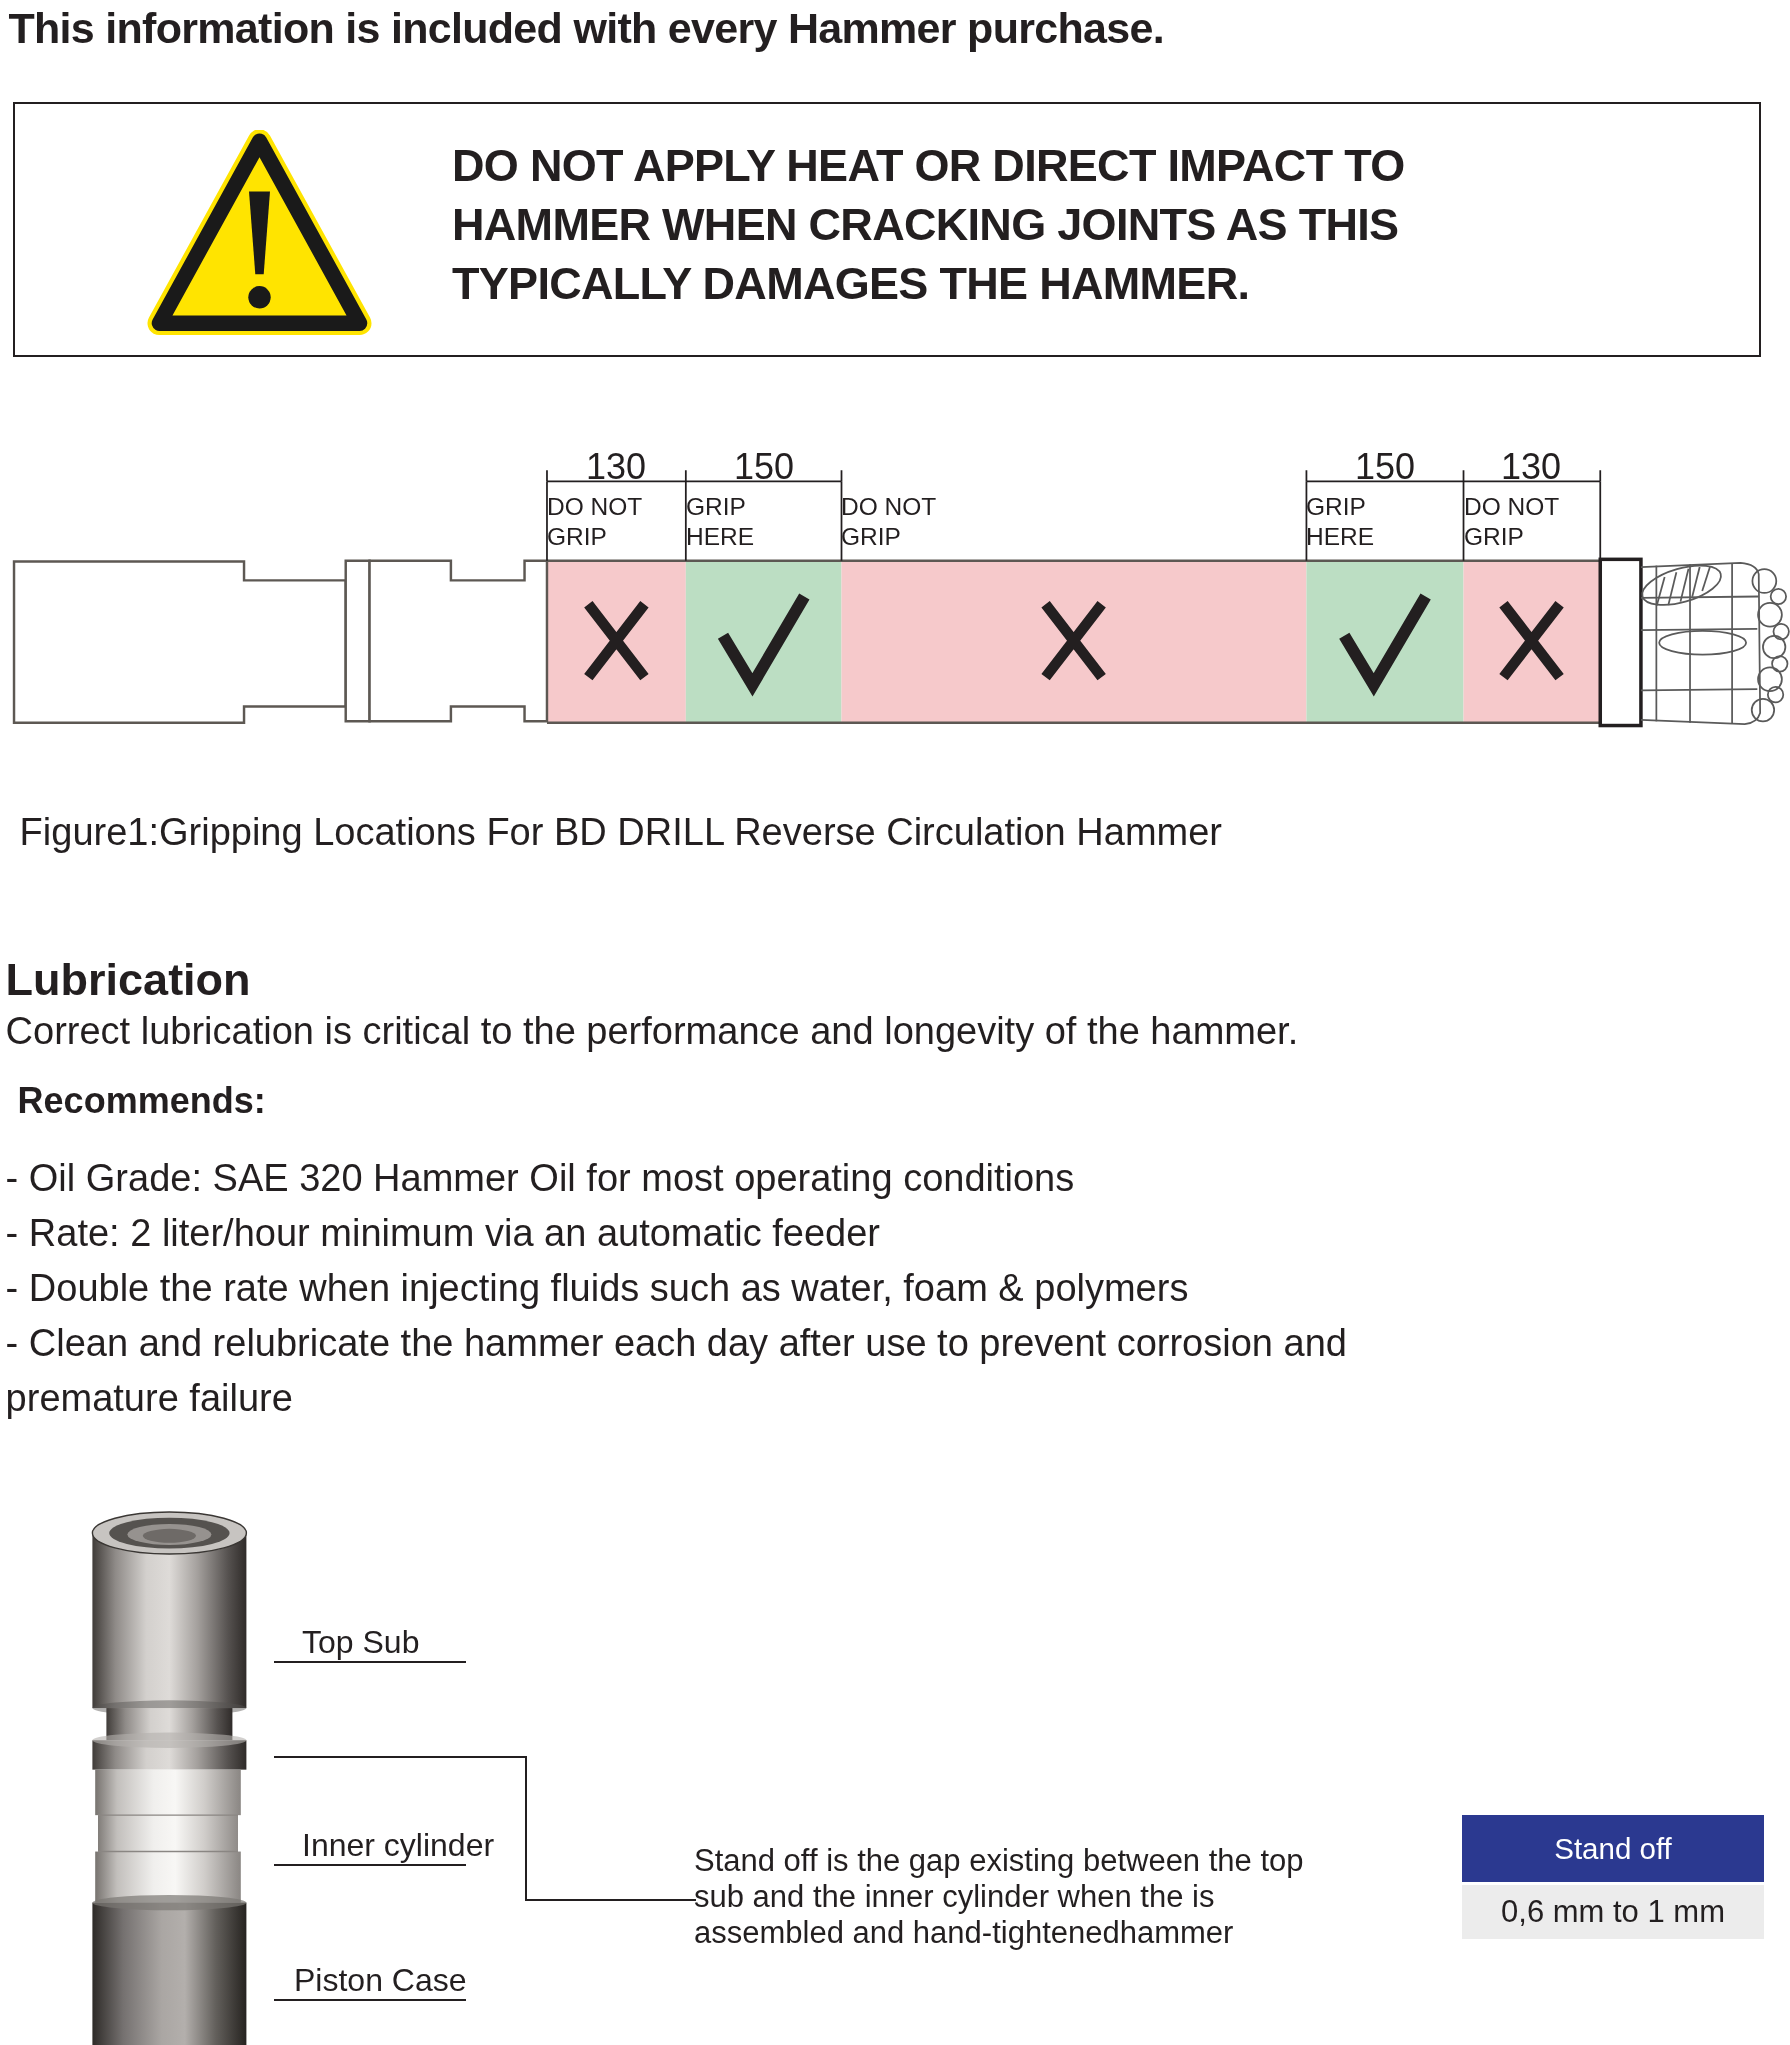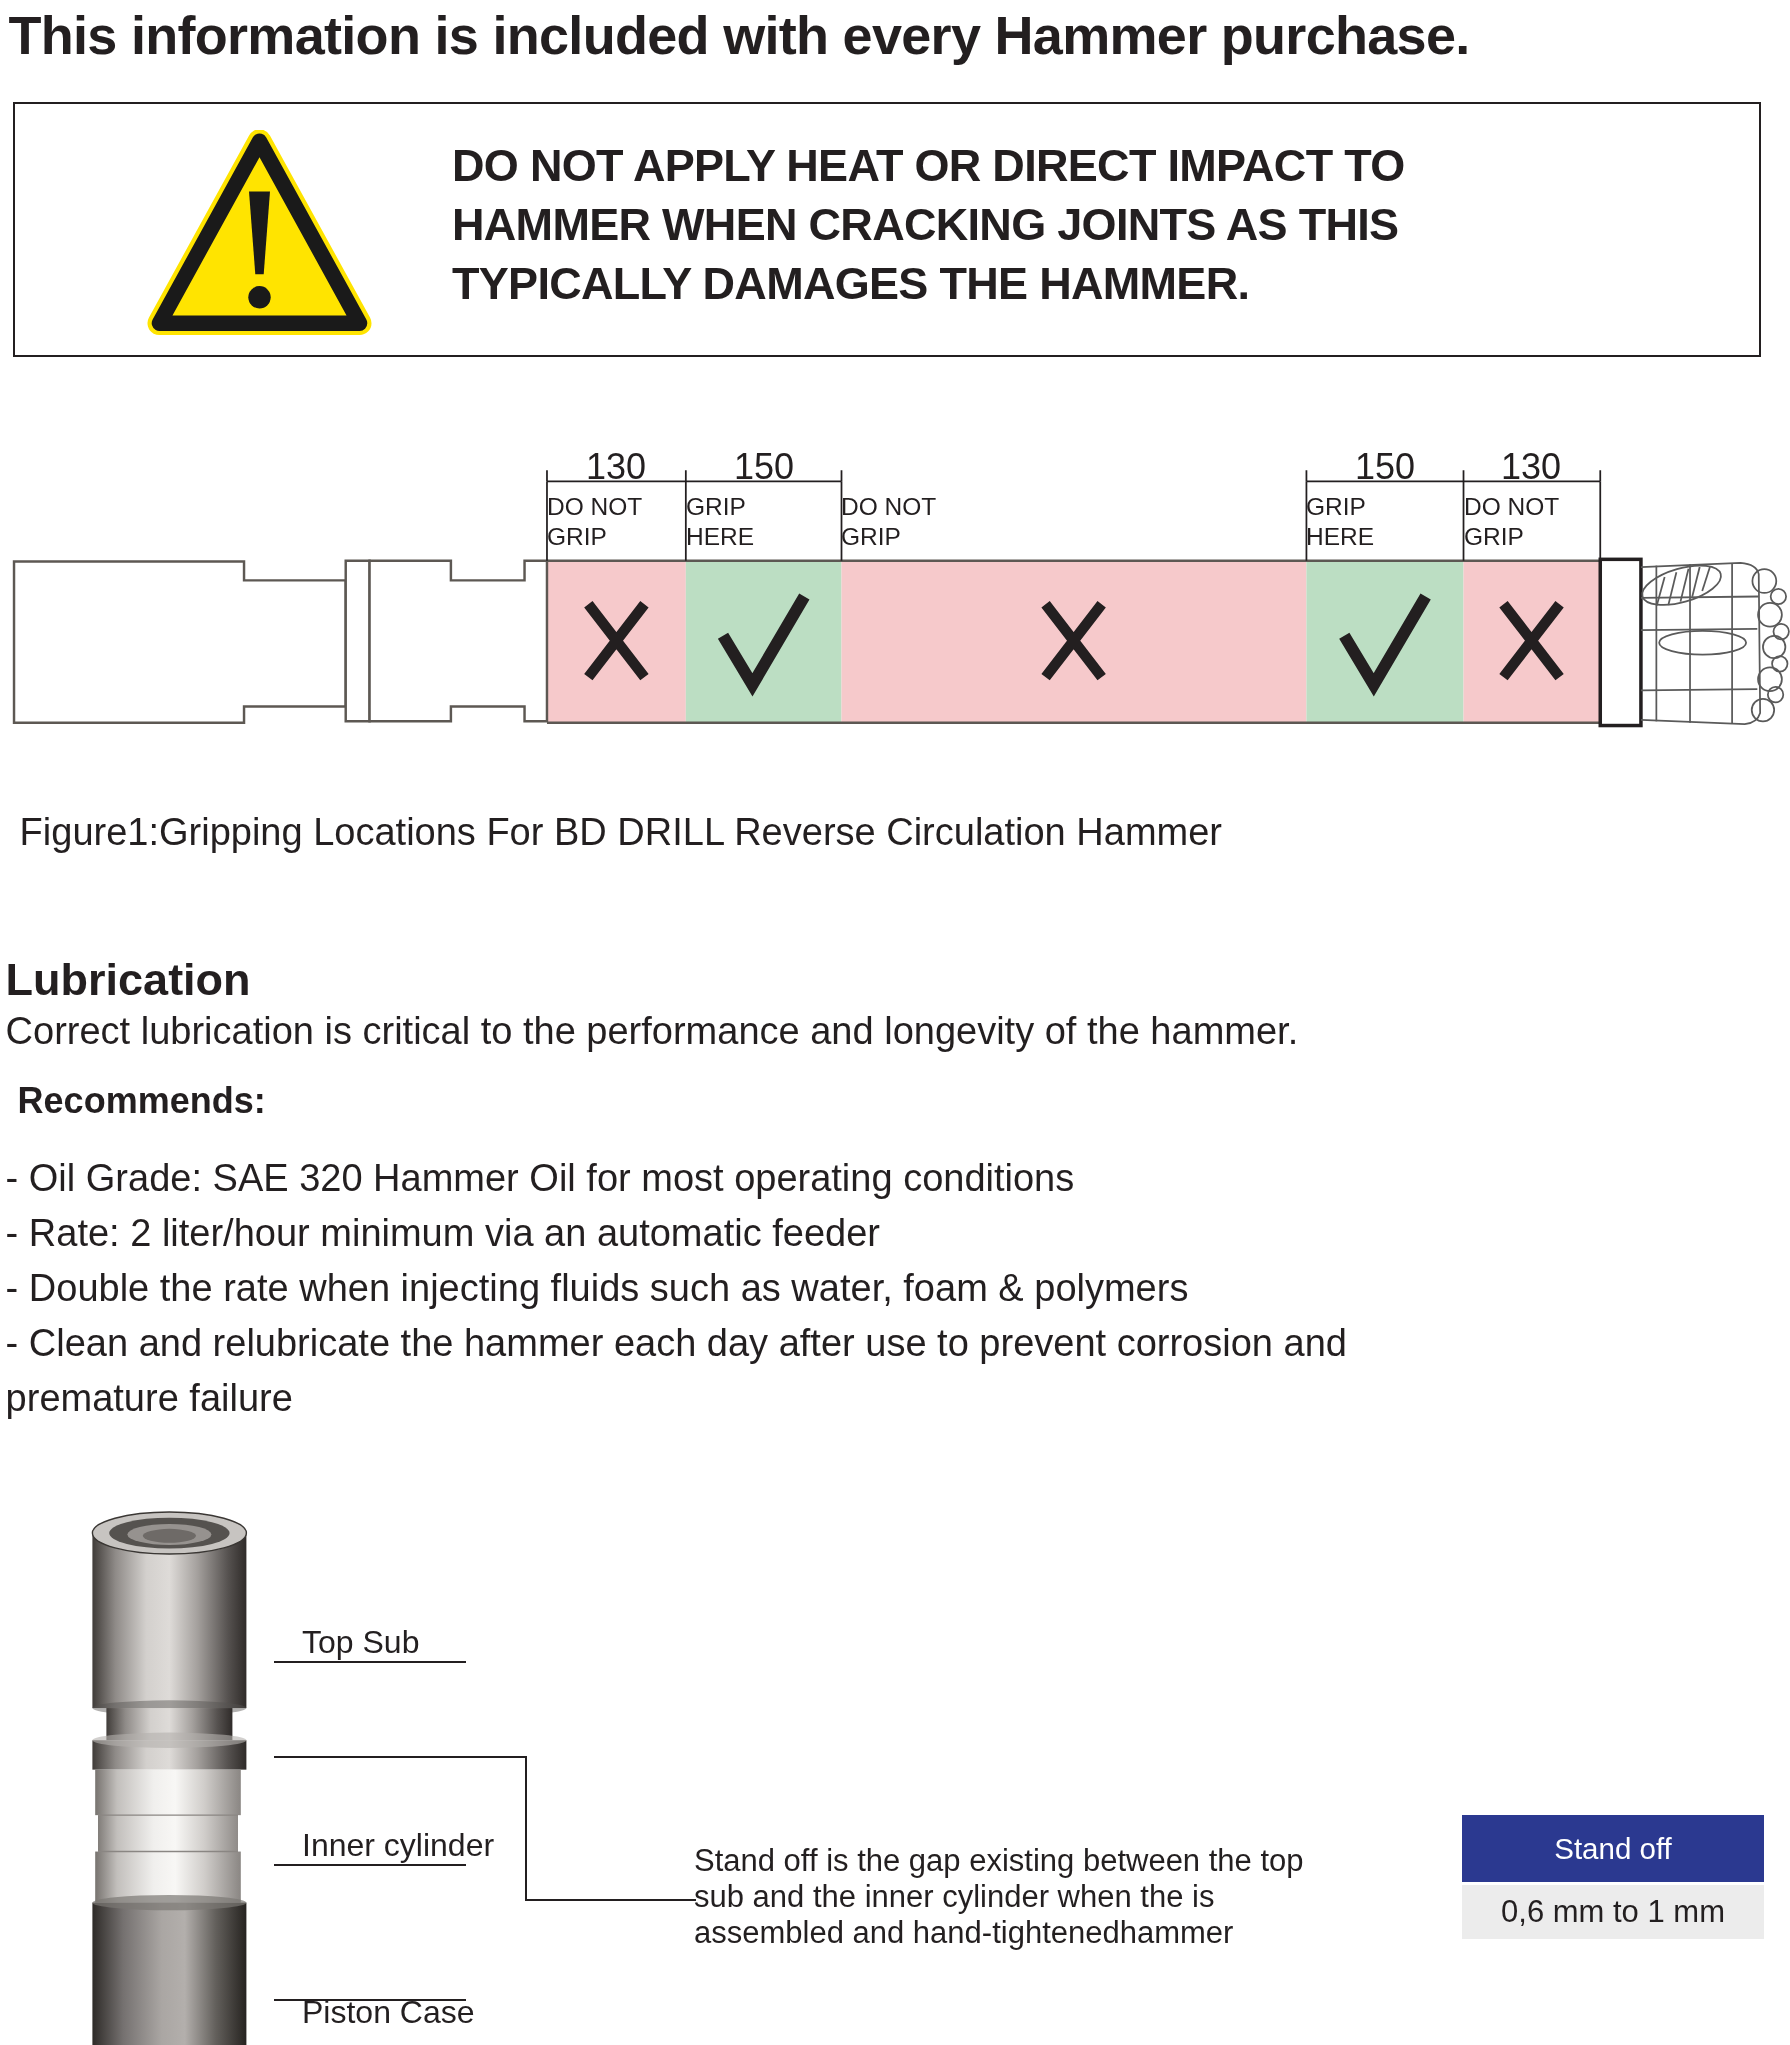--- a/index.html
+++ b/index.html
@@ -3,21 +3,21 @@
 <meta charset="utf-8">
 <style>
   html,body { margin:0; padding:0; background:#ffffff; }
   .page {
     position:relative; width:1791px; height:2046px; background:#ffffff;
     font-family:"Liberation Sans", sans-serif; color:#231f20; overflow:hidden;
   }
   .abs { position:absolute; }
   .pre { white-space:pre-line; }
 
-  .title { left:8.4px; top:4.2px; font-size:54px; font-weight:bold; letter-spacing:-0.7px; }
+  .title { left:8.4px; top:4.2px; font-size:43px; font-weight:bold; letter-spacing:-0.7px; }
 
   .warning-box {
     left:12.6px; top:102px; width:1748px; height:255px;
     border:2.8px solid #231f20; box-sizing:border-box; background:#ffffff;
   }
   .warning-triangle { left:144px; top:130px; width:231px; height:210px; }
   .warning-text { left:452px; top:136px; font-size:45px; font-weight:bold; line-height:59px; letter-spacing:-0.7px; }
 
   .fig1-svg { left:0; top:435px; width:1791px; height:323px; }
   .dim-num { top:446px; width:154px; height:34px; font-size:36px; text-align:center; }
@@ -194,21 +194,21 @@
     <rect x="230" y="448" width="10" height="52" fill="#ffffff"></rect>
     <path d="M30,448 h200 M30,500 h200" stroke="#8a8683" stroke-width="2" fill="none"></path>
     <rect x="22" y="573" width="220" height="204" fill="url(#gDark)"></rect>
     <ellipse cx="132" cy="573" rx="110" ry="11" fill="#7b7774" opacity="0.7"></ellipse>
   </svg>
 
   <div class="abs part-label" style="left:302px;top:1624px;">Top Sub</div>
   <div class="abs part-underline" style="left:274px;top:1661px;"></div>
   <div class="abs part-label" style="left:302px;top:1827px;">Inner cylinder</div>
   <div class="abs part-underline" style="left:274px;top:1864px;"></div>
-  <div class="abs part-label" style="left:302px;top:1962px;margin-top:32px;">Piston Case</div>
+  <div class="abs part-label" style="left:294px;top:1962px;">Piston Case</div>
   <div class="abs part-underline" style="left:274px;top:1999px;"></div>
 
   <div class="abs leader" style="left:274px;top:1756px;width:252px;height:2.1px;"></div>
   <div class="abs leader" style="left:525px;top:1756px;width:2.1px;height:145px;"></div>
   <div class="abs leader" style="left:525px;top:1899px;width:171px;height:2.1px;"></div>
 
   <div class="abs so-cell so-header">Stand off</div>
 
   <div class="abs standoff-note pre">Stand off is the gap existing between the top
 sub and the inner cylinder when the is

